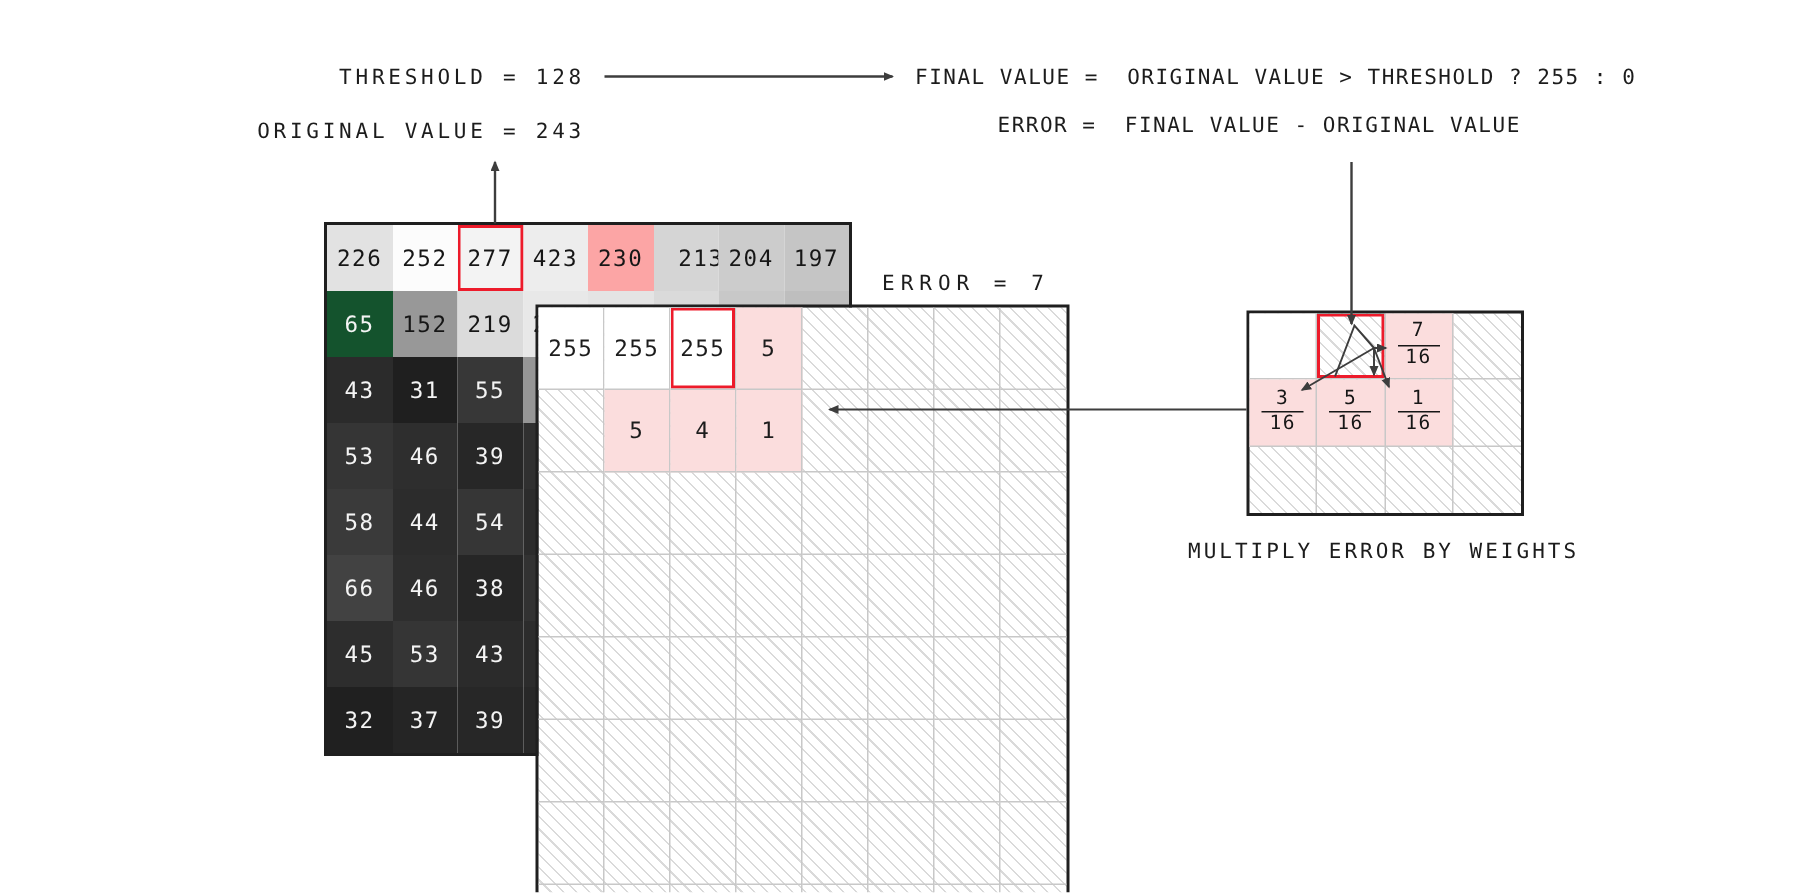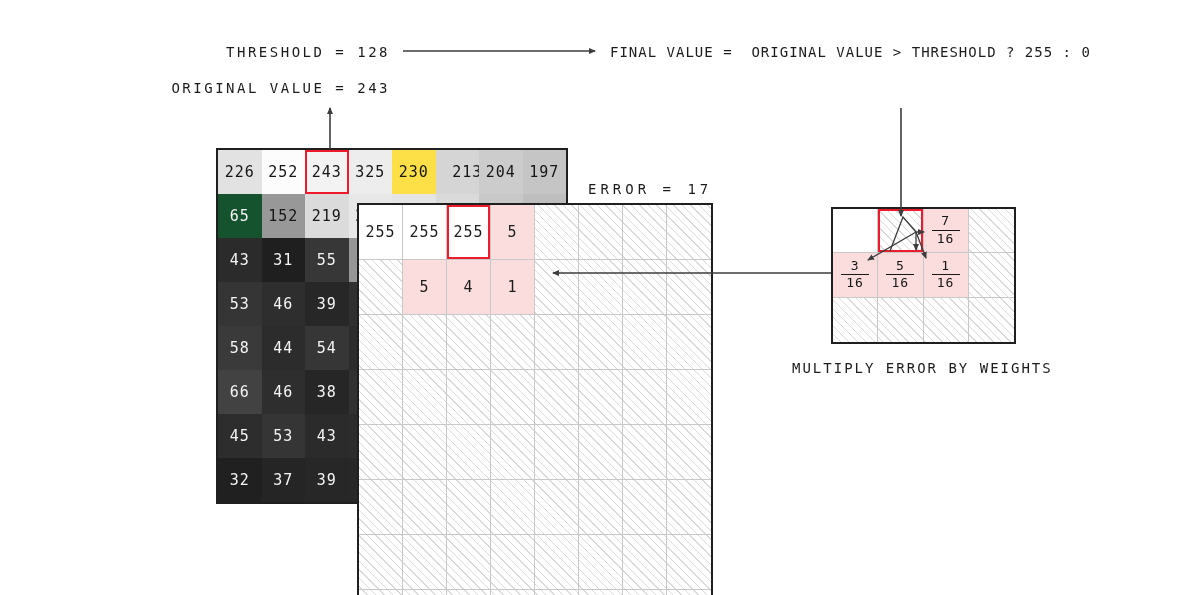--- a/index.html
+++ b/index.html
@@ -45,29 +45,30 @@
   #arrows line, #arrows polyline{stroke:var(--arrow,#3d3d3d);fill:none;}
 </style>
 </head>
 <body>
 
 <div id="canvas" style="--red: #ed1b2b; --pink: #fbdddd; --arrow: #3d3d3d;">
 
   <div class="txt t-left" style="top:44px">THRESHOLD = 128</div>
   <div class="txt t-left" style="top:80px">ORIGINAL VALUE = 243</div>
   <div class="txt t-formula" style="left:610px;top:44px">FINAL VALUE =  ORIGINAL VALUE &gt; THRESHOLD ? 255 : 0</div>
-  <div class="txt t-error12" style="left:588px;top:181px">ERROR = 17</div>
+  <div class="txt t-formula" style="left:665px;top:76px">ERROR =  FINAL VALUE - ORIGINAL VALUE</div>
+  <div class="txt t-error12" style="left:588px;top:181px">ERROR = 7</div>
   <div class="txt t-multiply" style="left:792px;top:360px">MULTIPLY ERROR BY WEIGHTS</div>
 
   <div id="source-grid" class="grid-box">
       <div class="scell" style="background: rgb(226, 226, 226); color: rgb(22, 22, 22);">226</div>
       <div class="scell" style="background: rgb(252, 252, 252); color: rgb(22, 22, 22);">252</div>
-      <div class="scell red-outline" style="background: rgb(243, 243, 243); color: rgb(22, 22, 22);">243</div>
-      <div class="scell" style="background: rgb(237, 237, 237); color: rgb(22, 22, 22);">325</div>
-      <div class="scell" style="background: #fde047; color: rgb(22, 22, 22); text-align: center;">230</div>
+      <div class="scell red-outline" style="background: rgb(243, 243, 243); color: rgb(22, 22, 22);">277</div>
+      <div class="scell" style="background: rgb(237, 237, 237); color: rgb(22, 22, 22);">423</div>
+      <div class="scell" style="background: #fca5a5; color: rgb(22, 22, 22); text-align: center;">230</div>
       <div class="scell" style="background: rgb(213, 213, 213); color: rgb(22, 22, 22); padding-left: 20px;">213</div>
       <div class="scell" style="background: rgb(204, 204, 204); color: rgb(22, 22, 22);">204</div>
       <div class="scell" style="background: rgb(197, 197, 197); color: rgb(22, 22, 22);">197</div>
       <div class="scell" style="background: #14532d; color: rgb(244, 244, 244);">65</div>
       <div class="scell" style="background: rgb(152, 152, 152); color: rgb(22, 22, 22);">152</div>
       <div class="scell" style="background: rgb(219, 219, 219); color: rgb(22, 22, 22);">219</div>
       <div class="scell" style="background: rgb(232, 232, 232); color: rgb(22, 22, 22);">232</div>
       <div class="scell" style="background: rgb(228, 228, 228); color: rgb(22, 22, 22);"></div>
       <div class="scell" style="background: rgb(218, 218, 218); color: rgb(22, 22, 22);"></div>
       <div class="scell" style="background: rgb(200, 200, 200); color: rgb(22, 22, 22);"></div>

